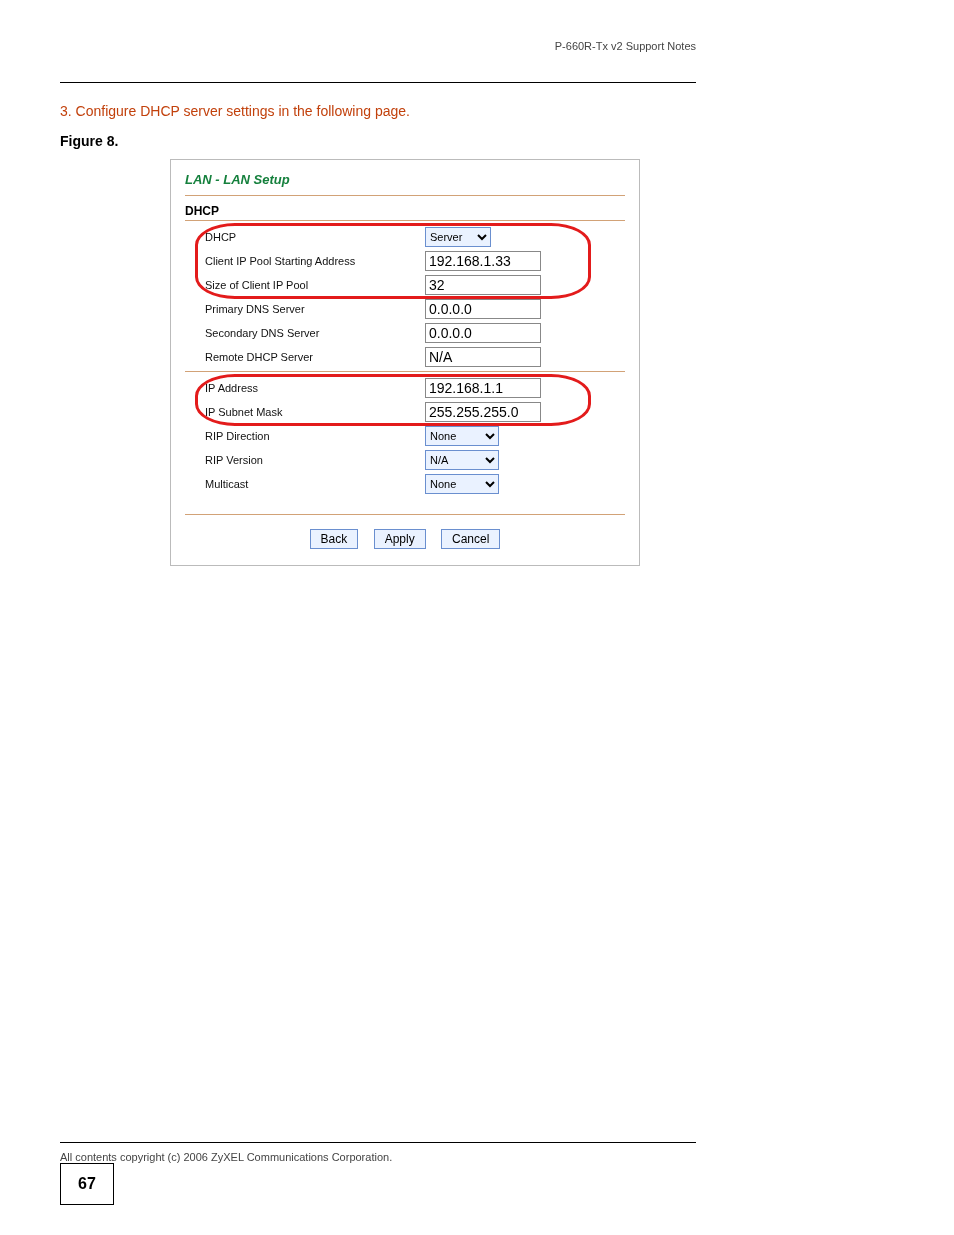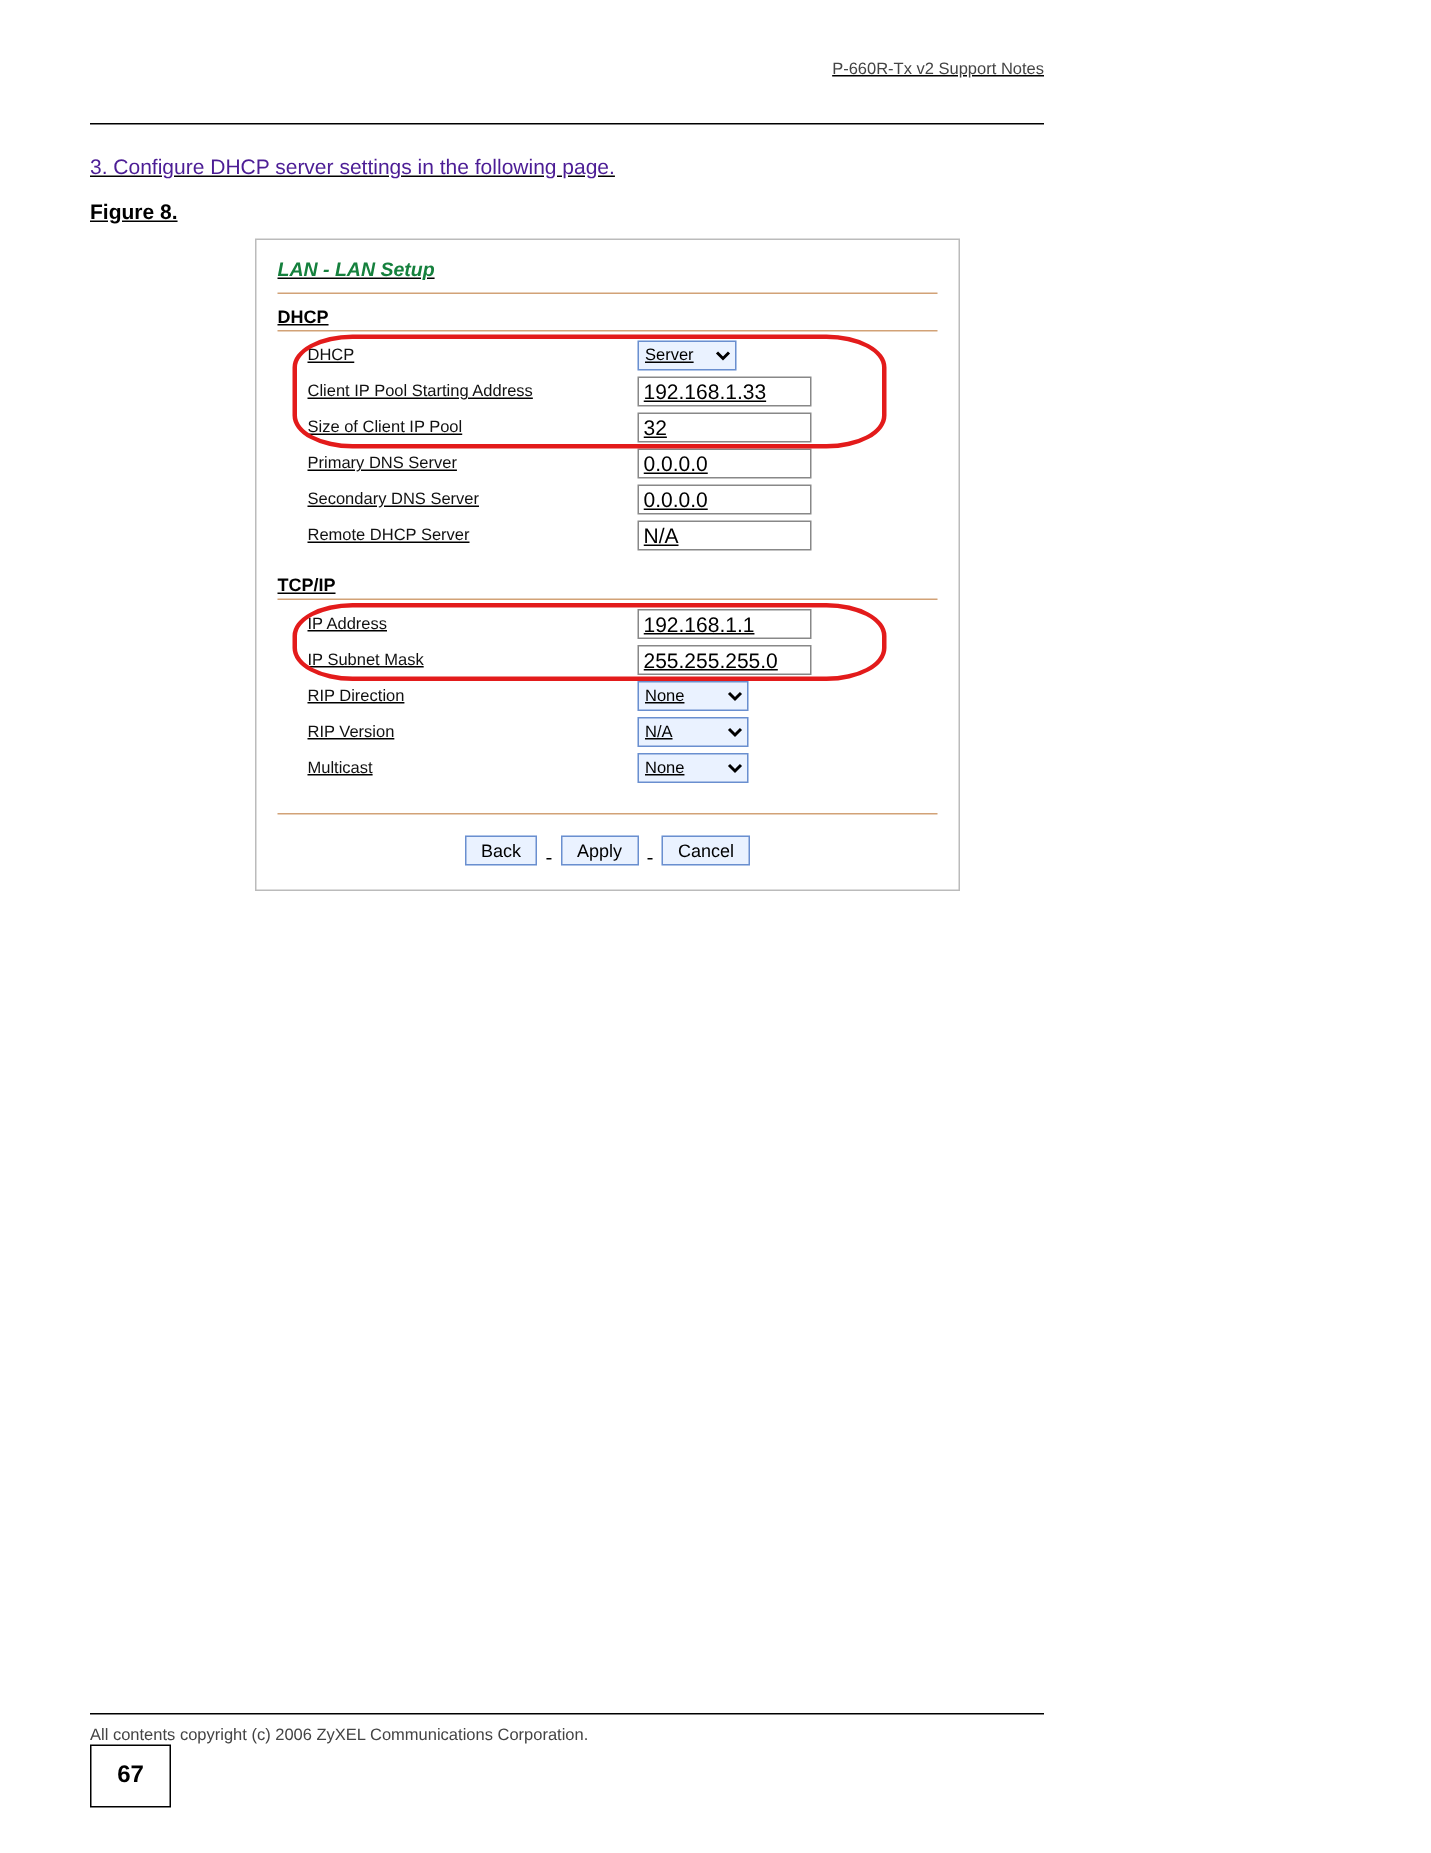--- a/index.html
+++ b/index.html
@@ -9,36 +9,35 @@
     font-size: 12px;
     color: #000;
     background: #fff;
   }
   .page {
     width: 756px;
     height: 1235px;
     position: relative;
     box-sizing: border-box;
     padding: 40px 60px 30px 60px;
-    text-decoration: underline;
   }
   .header-line {
     border-top: 1px solid #000;
     margin-top: 30px;
     margin-bottom: 20px;
   }
   .header-text {
     text-align: right;
     font-size: 11px;
     color: #444;
     margin-bottom: 6px;
   }
   .intro-text {
     font-size: 14px;
-    color: #4c1d95;
+    color: #c2410c;
     margin: 20px 0 14px 0;
   }
   .figure-caption {
     font-size: 14px;
     font-weight: bold;
     margin: 6px 0 10px 0;
   }
 
   .panel {
     width: 440px;
@@ -193,21 +192,20 @@
     </div>
     <div class="row">
       <span class="lbl">Secondary DNS Server</span>
       <input type="text" value="0.0.0.0" style="">
     </div>
     <div class="row">
       <span class="lbl">Remote DHCP Server</span>
       <input type="text" value="N/A" style="">
     </div>
 
-    <div class="section-title" style="margin-top:14px">TCP/IP</div>
     <div class="section-rule"></div>
 
     <div class="highlight">
       <div class="row">
         <span class="lbl">IP Address</span>
         <input type="text" value="192.168.1.1" style="">
       </div>
       <div class="row">
         <span class="lbl">IP Subnet Mask</span>
         <input type="text" value="255.255.255.0" style="">

